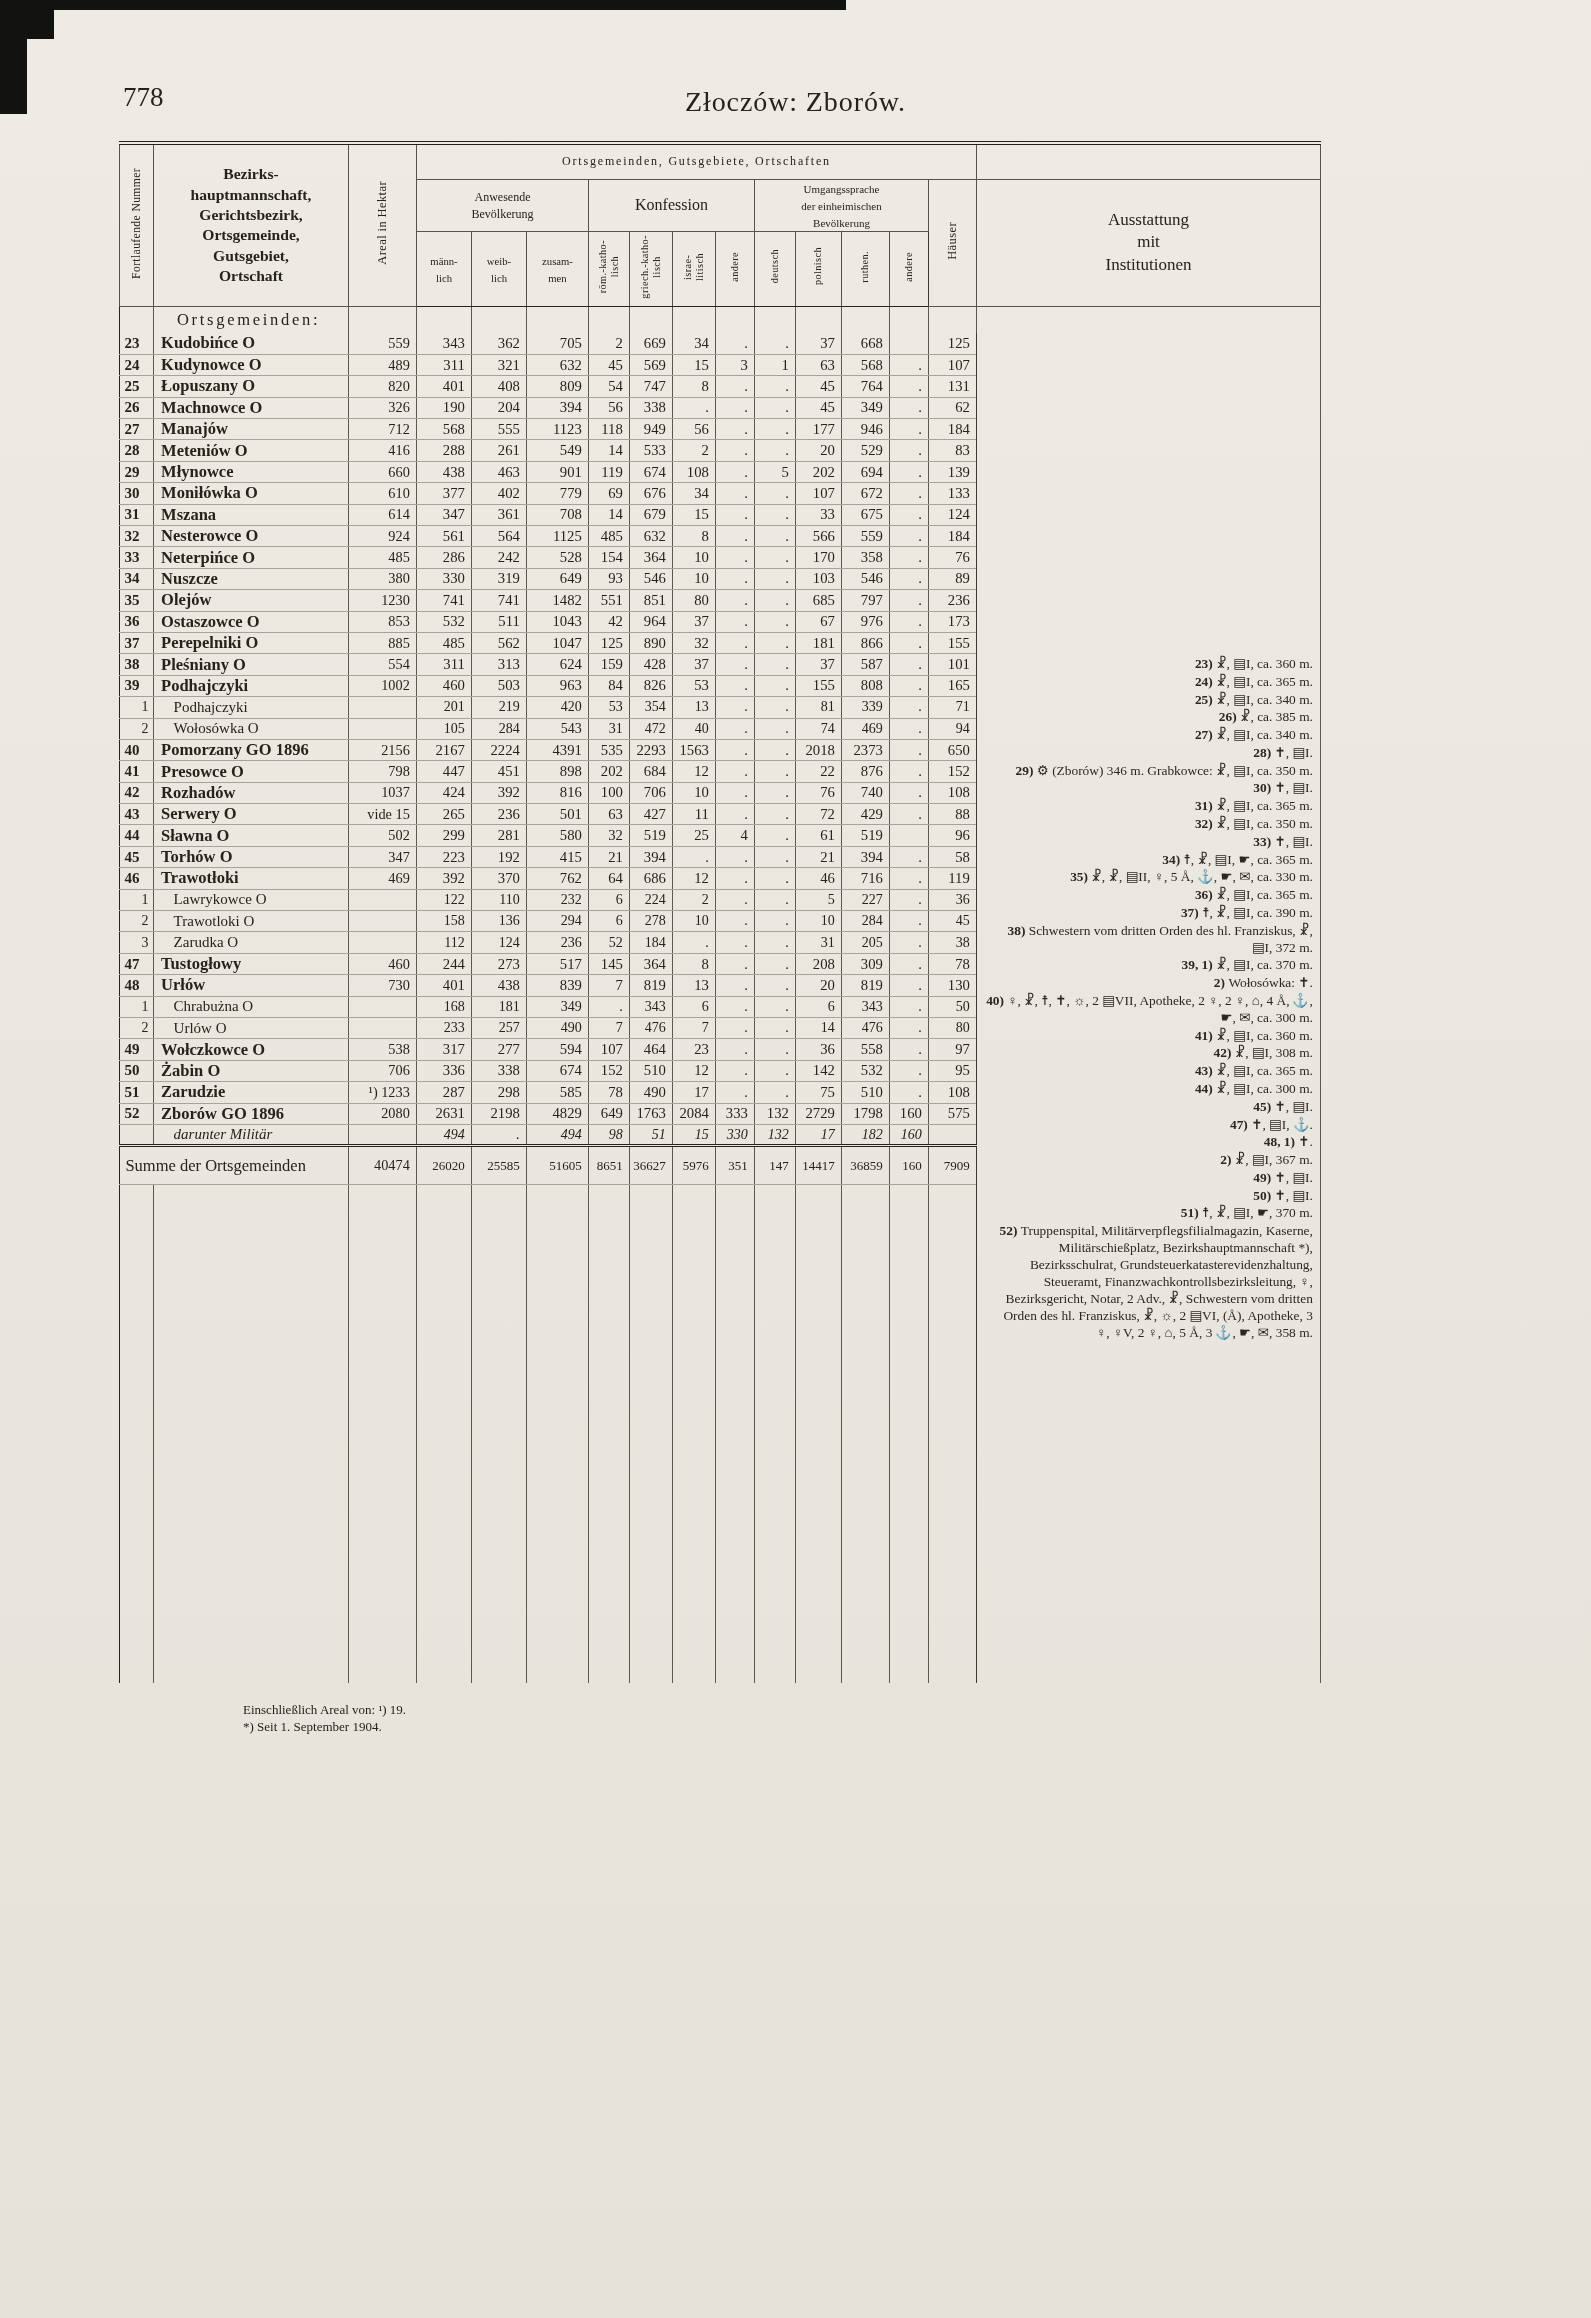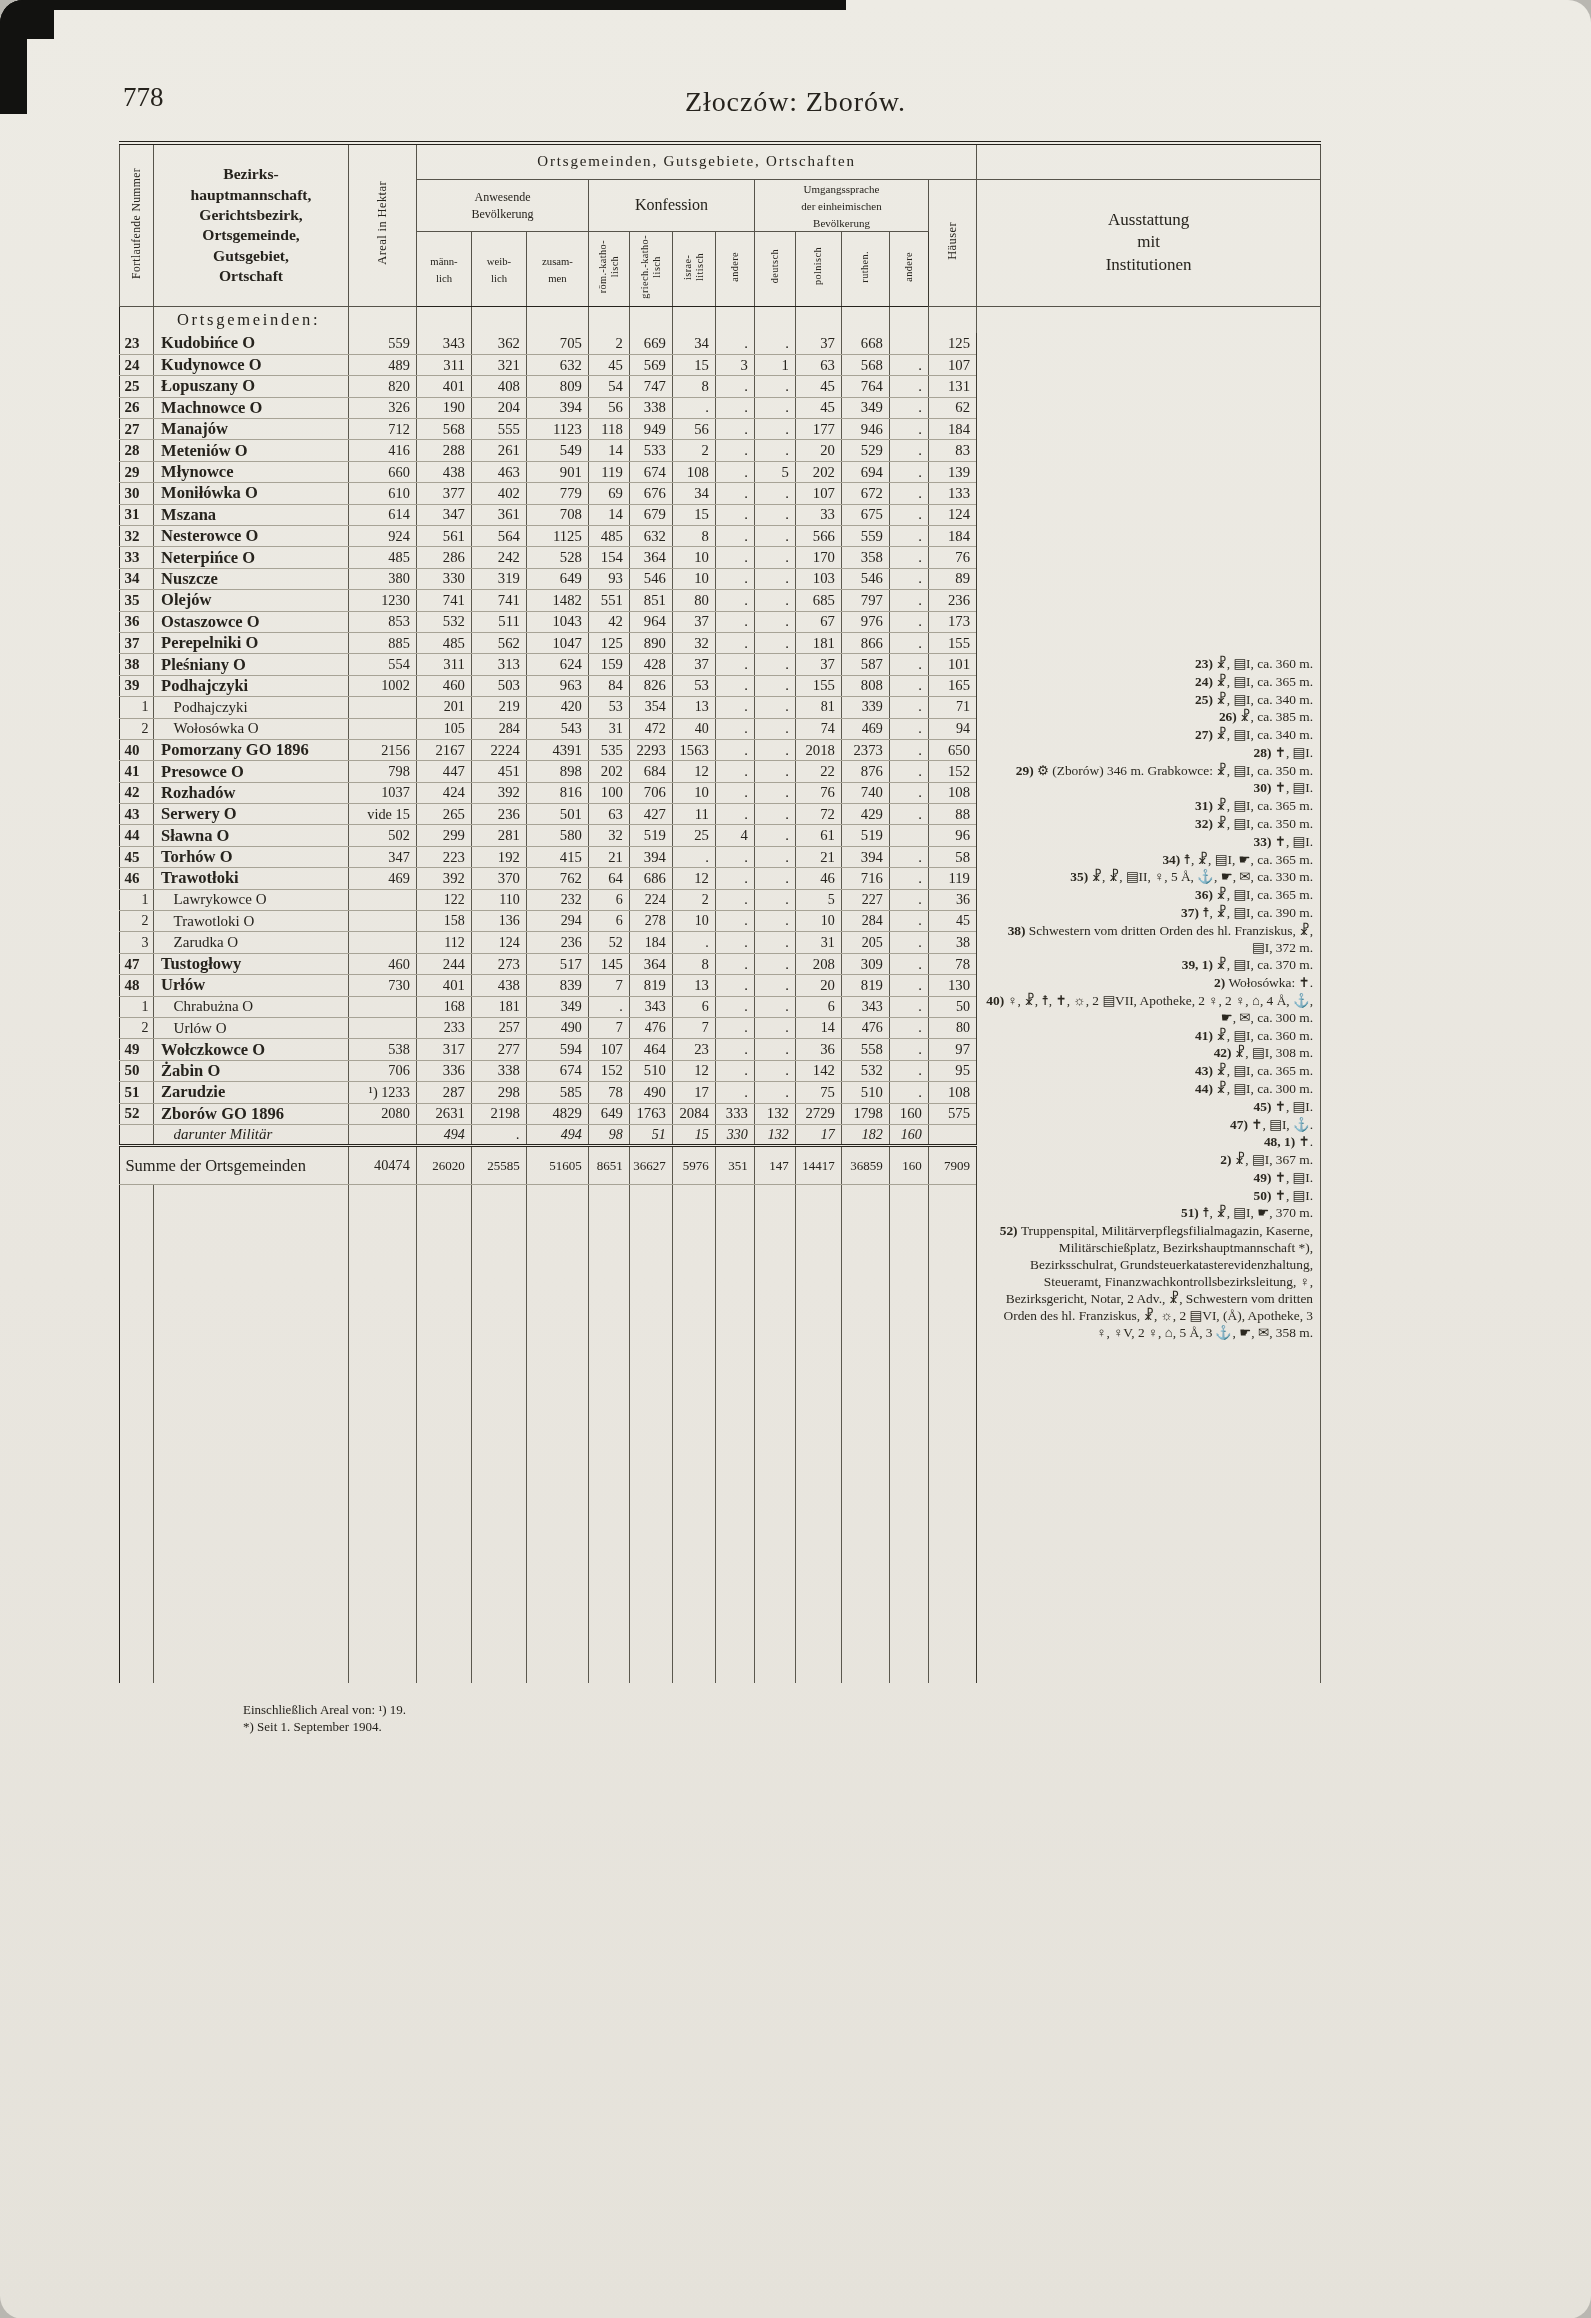--- a/index.html
+++ b/index.html
@@ -5,21 +5,20 @@
   * { margin:0; padding:0; box-sizing:border-box; }
   html,body { background:#b9b7b1; }
   .page {
     position:relative;
     width:1591px; height:2319px;
     margin:0 auto;
     background:linear-gradient(180deg,#edebe4 0%, #e9e6df 55%, #e5e2da 100%);
     font-family:"Liberation Serif","DejaVu Serif",serif;
     color:#26231d;
     overflow:hidden;
-    border-radius:23px;
   }
   
   .art-top    { position:absolute; top:0; left:0; width:846px; height:9.8px; background:#121210; }
   .art-corner1{ position:absolute; top:0; left:0; width:27px;  height:114px; background:#121210; }
   .art-corner2{ position:absolute; top:0; left:0; width:54px;  height:39px;  background:#121210; }
 
   .page-number { position:absolute; top:82px; left:123px; font-size:27px; }
   .page-title  { position:absolute; top:86px; left:0; width:100%; text-align:center;
                  font-weight:normal; font-size:28px; letter-spacing:0.9px; }
 
@@ -27,21 +26,21 @@
 
   table.stats { border-collapse:collapse; table-layout:fixed; width:1202px; }
   .stats th, .stats td { overflow:hidden; }
 
   
   .stats thead th {
     border:0.9px solid #56534a; vertical-align:middle; text-align:center;
     font-weight:normal; background:transparent;
   }
   .stats thead tr.band-row th { border-top:4.5px double #26231d; }
-  th.band { height:36px; font-weight:bold; font-size:15px; letter-spacing:1.8px;
+  th.band { height:36px; font-weight:bold; font-size:12px; letter-spacing:1.8px;
             border-bottom:3.6px double #26231d;margin-left:26px; }
   tr.group-row th { height:50px; }
   tr.subhead-row th { height:75px; border-bottom:1.8px solid #26231d; }
   .th-haus, .th-notes { border-bottom:1.8px solid #26231d; }
   .th-nr, .th-bezirk, .th-areal { border-bottom:1.8px solid #26231d; }
   .th-nr { border-left:1.8px solid #26231d; }
   .th-notes { border-right:0.9px solid #8a877c; }
   .bezirk-label { font-weight:bold; font-size:15.6px; line-height:1.3; }
   .th-bev span { font-size:12px; line-height:1.25; }
   .th-konf { font-size:16px; }

